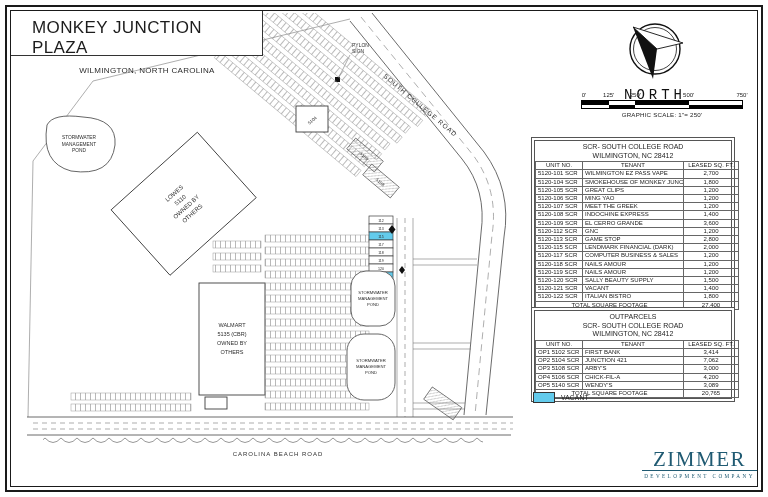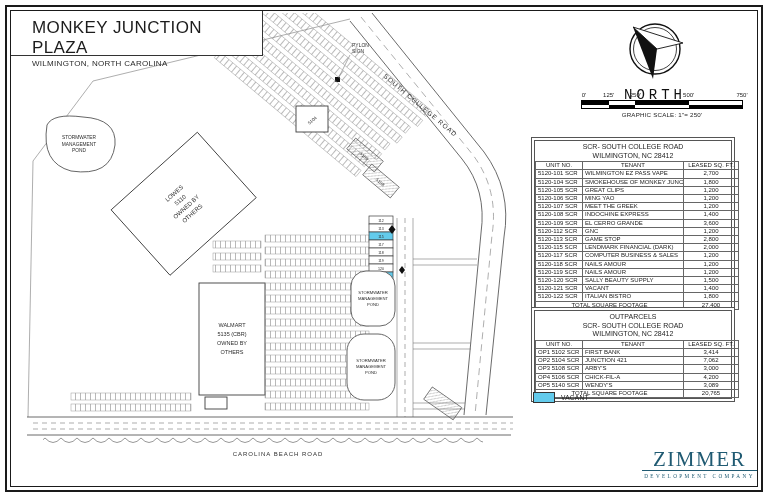--- a/index.html
+++ b/index.html
@@ -4,21 +4,21 @@
 <style>
   html,body{margin:0;padding:0;background:#d9d9d9;font-family:"Liberation Sans",sans-serif;}
   .sheet{position:relative;width:768px;height:497px;background:#ffffff;overflow:hidden;}
   .frame-outer{position:absolute;inset:5px;border:2px solid #1a1a1a;pointer-events:none;}
   .frame-inner{position:absolute;inset:10px;border:1px solid #1a1a1a;pointer-events:none;}
 
   
   .titleblock{position:absolute;left:11px;top:11px;width:252px;height:45px;background:#fff;
     border-right:1px solid #333;border-bottom:1px solid #333;box-sizing:border-box;padding:7px 0 0 21px;z-index:5;}
   .tb-title{font-size:17px;color:#1c1c1c;letter-spacing:.4px;}
-  .tb-sub{font-size:8px;color:#2a2a2a;margin-top:1px;letter-spacing:.3px;}
+  .tb-sub{font-size:8px;color:#2a2a2a;margin-top:8px;letter-spacing:.3px;text-align:center;}
 
   
   .plan{position:absolute;left:13px;top:13px;}
   .ln{fill:none;stroke:#5a5a5a;stroke-width:.9;}
   .ln2{fill:none;stroke:#777;stroke-width:.6;}
   .dash{stroke-dasharray:7,5;}
   .dash2{stroke-dasharray:5,4;}
   .bld{fill:#fff;stroke:#3d3d3d;stroke-width:.9;}
   .prow{fill:url(#ticks);stroke:#9a9a9a;stroke-width:.5;}
   .pond{fill:#fff;stroke:#555;stroke-width:.9;}

